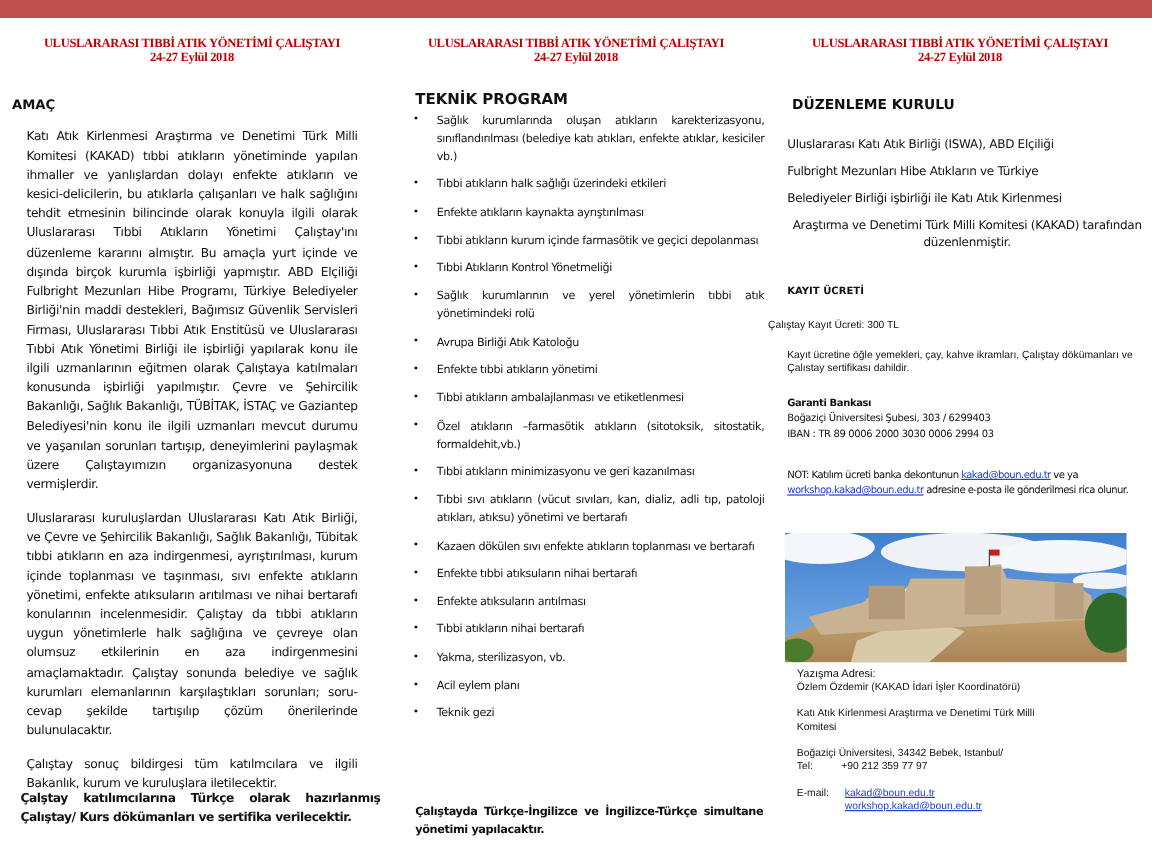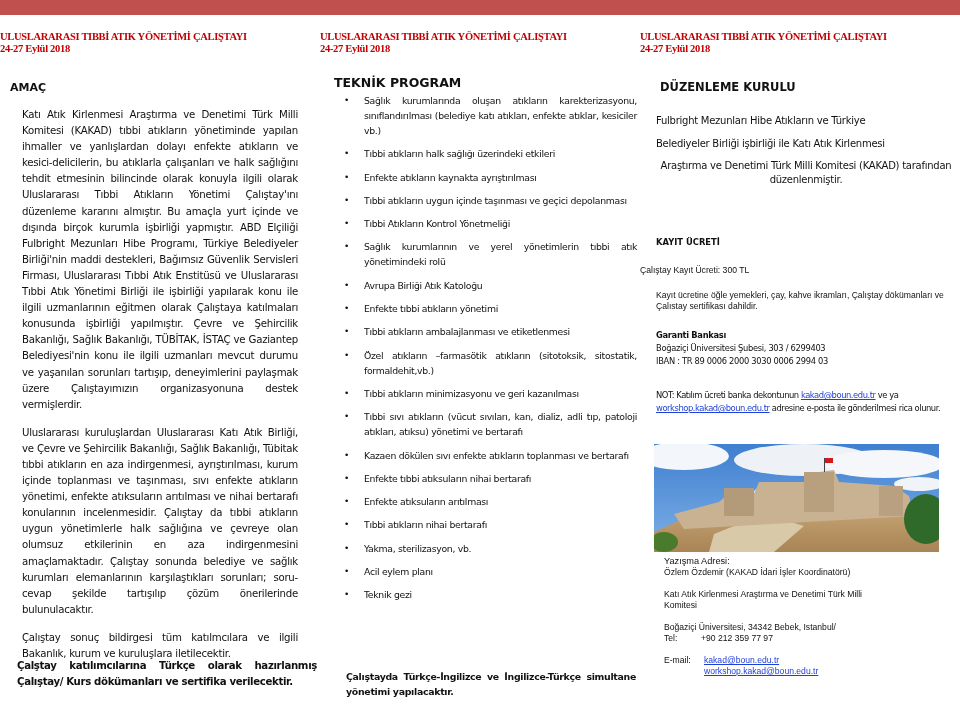--- a/index.html
+++ b/index.html
@@ -8,20 +8,21 @@
 
     .top-bar { position: absolute; left: 0; top: 0; width: 960px; height: 15px; background: #c0504d; }
 
     .col { position: absolute; top: 15px; height: 705px; }
     .col-1 { left: 0; width: 320px; }
     .col-2 { left: 320px; width: 320px; }
     .col-3 { left: 640px; width: 320px; }
 
     .header {
       position: absolute; top: 16px; left: 0; width: 100%;
+      text-align: center;
       font-family: "Liberation Serif", serif;
       font-weight: bold; font-size: 10.5px; line-height: 12px;
       color: #c00000; letter-spacing: -0.3px;
     }
 
     
     .amac-title {
       position: absolute; left: 10px; top: 66px;
       font-family: "DejaVu Sans", sans-serif; font-size: 11px; font-weight: bold; color: #111;
     }
@@ -33,21 +34,21 @@
     .amac-body p { margin: 12px; }
     .amac-body p.gap { margin-top: 4px; }
     .amac-bold {
       position: absolute; left: 17px; top: 643px; width: 300px;
       font-family: "DejaVu Sans", sans-serif; font-size: 10.2px; line-height: 16px;
       font-weight: bold; text-align: justify; letter-spacing: -0.35px; color: #111;
     }
 
     
     .prog-title {
-      position: absolute; left: 14px; top: 60px;
+      position: absolute; left: 26px; top: 60px;
       font-family: "DejaVu Sans", sans-serif; font-size: 12.5px; font-weight: bold; color: #111;
     }
     .prog-list {
       position: absolute; left: 22px; top: 78px; width: 295px; list-style: none;
       font-family: "DejaVu Sans", sans-serif; font-size: 9.3px; line-height: 15px;
       letter-spacing: -0.3px; color: #111;
     }
     .prog-list li {
       position: relative; padding-left: 22px; margin-bottom: 8.3px; text-align: justify;
     }
@@ -135,21 +136,21 @@
 <section class="col col-2">
   <div class="header">
     <div>ULUSLARARASI TIBBİ ATIK YÖNETİMİ ÇALIŞTAYI</div>
     <div>24-27 Eylül 2018</div>
   </div>
   <div class="prog-title">TEKNİK PROGRAM</div>
   <ul class="prog-list">
     <li><span class="bullet">•</span><span>Sağlık kurumlarında oluşan atıkların karekterizasyonu, sınıflandırılması (belediye katı atıkları, enfekte atıklar, kesiciler vb.)</span></li>
     <li><span class="bullet">•</span><span>Tıbbi atıkların halk sağlığı üzerindeki etkileri</span></li>
     <li><span class="bullet">•</span><span>Enfekte atıkların kaynakta ayrıştırılması</span></li>
-    <li><span class="bullet">•</span><span>Tıbbi atıkların uygun içinde taşınması ve geçici depolanması</span></li>
+    <li><span class="bullet">•</span><span>Tıbbi atıkların kurum içinde farmasötik ve geçici depolanması</span></li>
     <li><span class="bullet">•</span><span>Tıbbi Atıkların Kontrol Yönetmeliği</span></li>
     <li><span class="bullet">•</span><span>Sağlık kurumlarının ve yerel yönetimlerin tıbbi atık yönetimindeki rolü</span></li>
     <li><span class="bullet">•</span><span>Avrupa Birliği Atık Katoloğu</span></li>
     <li><span class="bullet">•</span><span>Enfekte tıbbi atıkların yönetimi</span></li>
     <li><span class="bullet">•</span><span>Tıbbi atıkların ambalajlanması ve etiketlenmesi</span></li>
     <li><span class="bullet">•</span><span>Özel atıkların –farmasötik atıkların (sitotoksik, sitostatik, formaldehit,vb.)</span></li>
     <li><span class="bullet">•</span><span>Tıbbi atıkların minimizasyonu ve geri kazanılması</span></li>
     <li><span class="bullet">•</span><span>Tıbbi sıvı atıkların (vücut sıvıları, kan, dializ, adli tıp, patoloji atıkları, atıksu) yönetimi ve bertarafı</span></li>
     <li><span class="bullet">•</span><span>Kazaen dökülen sıvı enfekte atıkların toplanması ve bertarafı</span></li>
     <li><span class="bullet">•</span><span>Enfekte tıbbi atıksuların nihai bertarafı</span></li>
@@ -162,20 +163,21 @@
   <div class="prog-note">Çalıştayda Türkçe-İngilizce ve İngilizce-Türkçe simultane yönetimi yapılacaktır.</div>
 </section>
 
 <section class="col col-3">
   <div class="header">
     <div>ULUSLARARASI TIBBİ ATIK YÖNETİMİ ÇALIŞTAYI</div>
     <div>24-27 Eylül 2018</div>
   </div>
   <div class="org-title">DÜZENLEME KURULU</div>
   <div class="org-lines">
+    <p>Uluslararası Katı Atık Birliği (ISWA), ABD Elçiliği</p>
     <p>Fulbright Mezunları Hibe Atıkların ve Türkiye</p>
     <p>Belediyeler Birliği işbirliği ile Katı Atık Kirlenmesi</p>
     <p class="last">Araştırma ve Denetimi Türk Milli Komitesi (KAKAD) tarafından düzenlenmiştir.</p>
   </div>
 
   <div class="fee-title">KAYIT ÜCRETİ</div>
   <div class="fee-line">Çalıştay Kayıt Ücreti: 300 TL</div>
   <div class="fee-includes">Kayıt ücretine öğle yemekleri, çay, kahve ikramları, Çalıştay dökümanları ve Çalıstay sertifikası dahildir.</div>
 
   <div class="bank-block">

